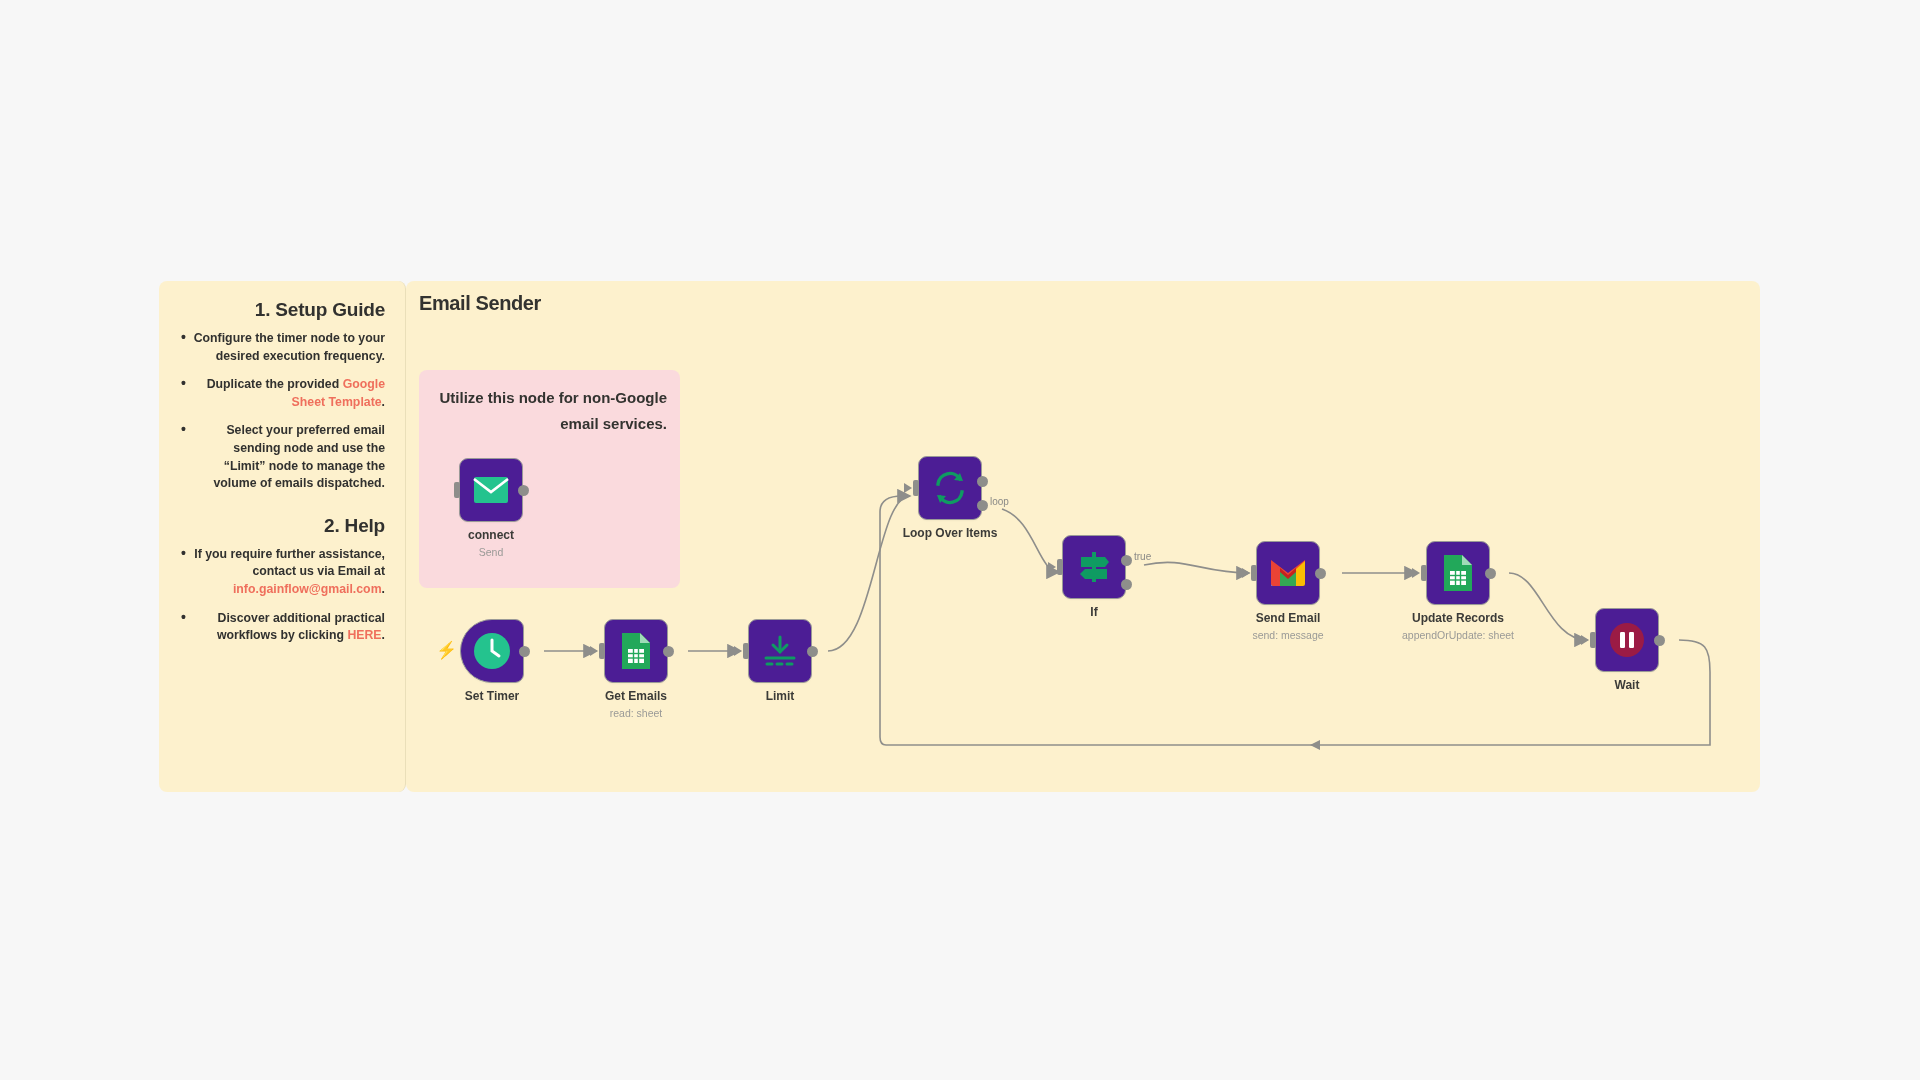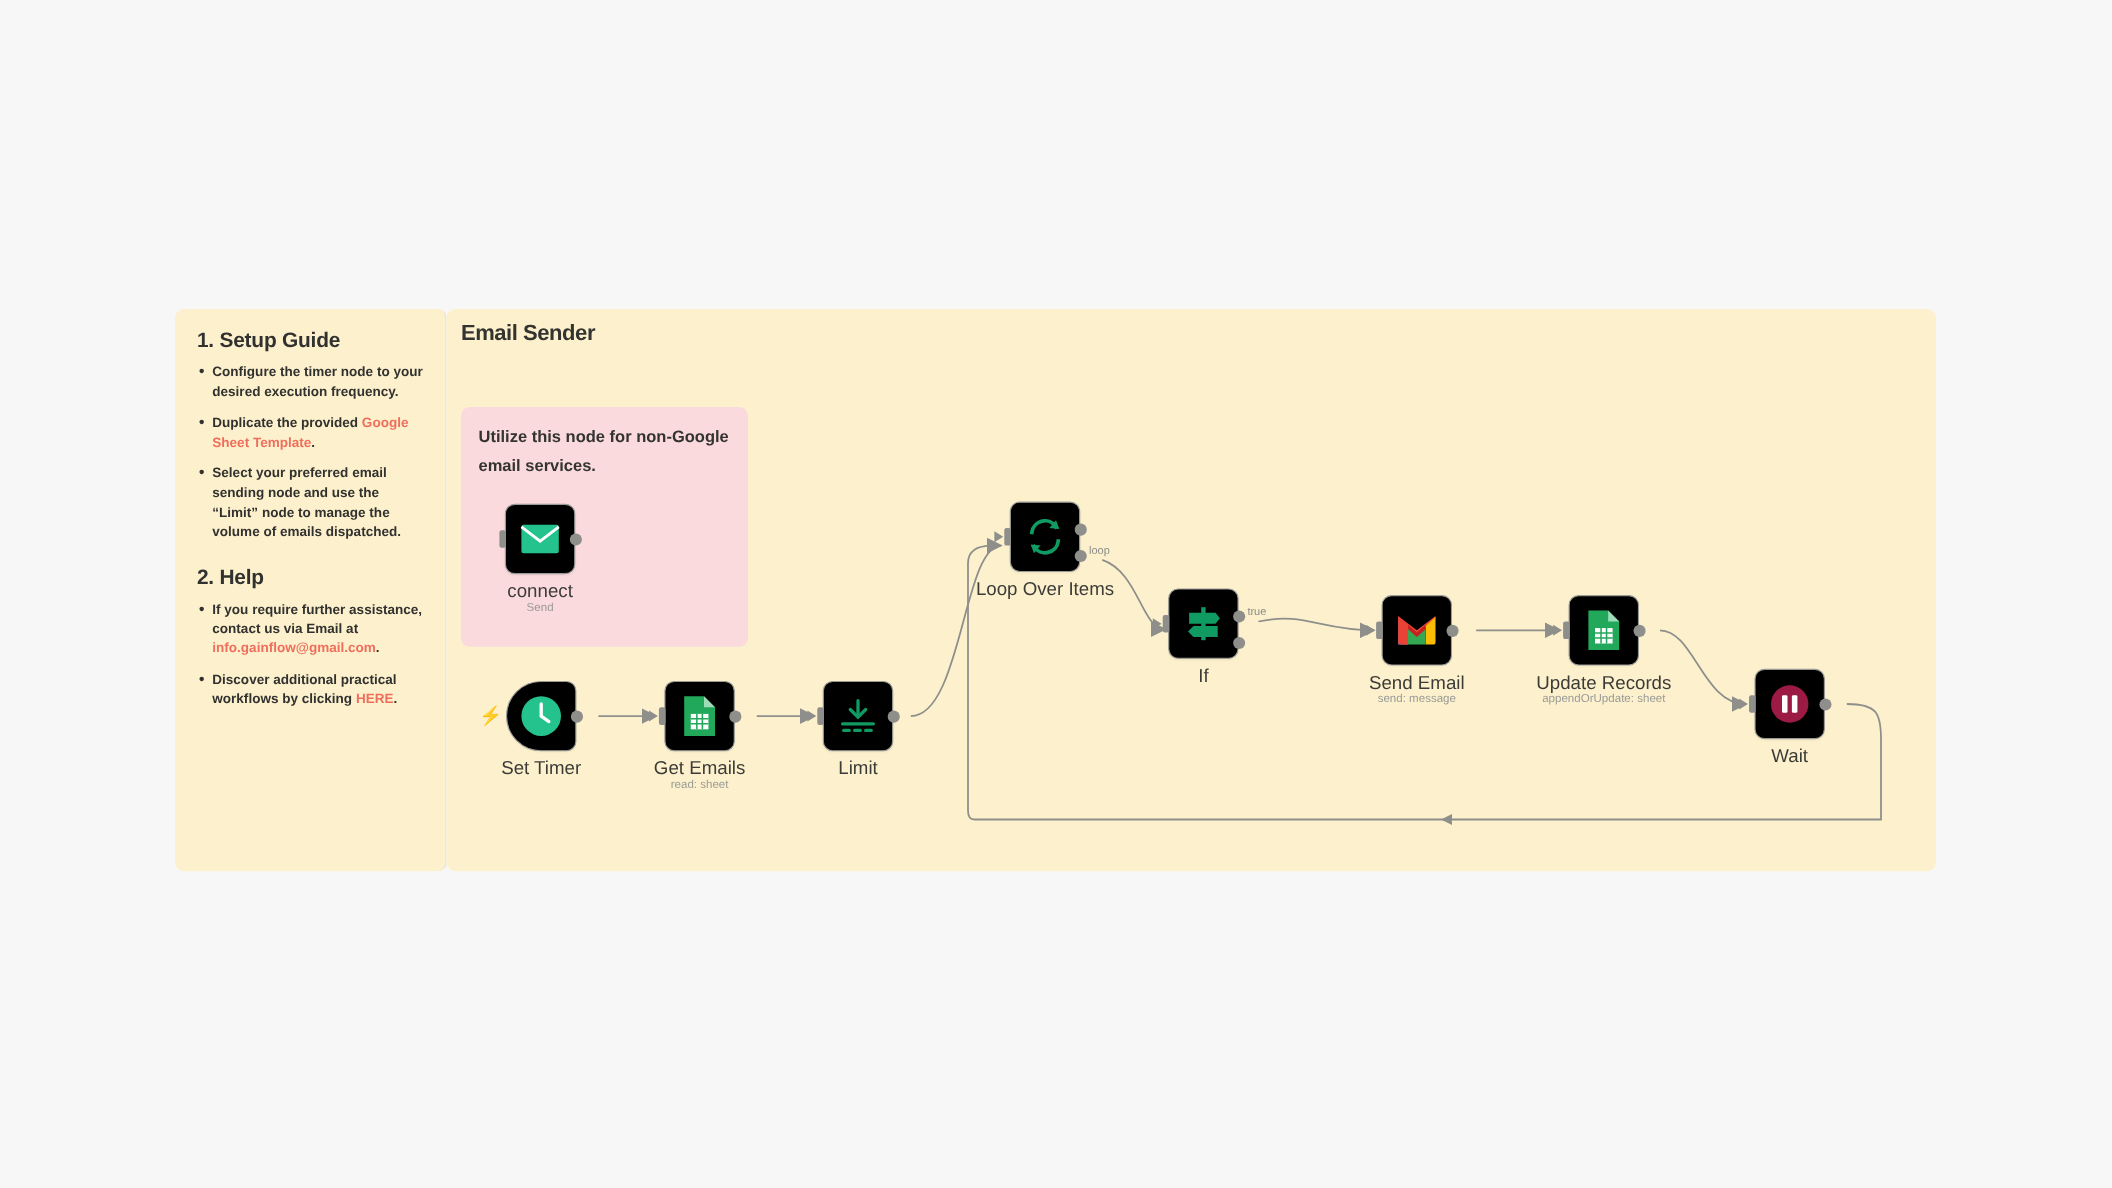--- a/index.html
+++ b/index.html
@@ -2,21 +2,21 @@
 <html><head>
 <meta charset="utf-8">
 <style>
   * { box-sizing: border-box; margin: 0; padding: 0; }
   html, body {
     width: 1920px; height: 1080px;
     background: #f7f7f7;
     font-family: "Liberation Sans", sans-serif;
     overflow: hidden;
   }
-  #canvas { position: relative; width: 1920px; height: 1080px; }
+  #canvas { position: relative; width: 1920px; height: 1080px; text-align: right; }
 
   
   .sticky {
     position: absolute;
     background: #fdf1cd;
     border-radius: 8px;
   }
   #sticky-sidebar {
     left: 159px; top: 281px; width: 247px; height: 511px;
     padding: 18px 20px 10px 20px;
@@ -62,31 +62,31 @@
     color: #333330;
   }
 
   
   #edges { position: absolute; left: 0; top: 0; width: 1920px; height: 1080px; }
 
   
   .node { position: absolute; }
   .nbox {
     width: 64px; height: 64px;
-    background: #000000;
+    background: #4c1d95;
     border: 1.4px solid #9a9a97;
     border-radius: 9px;
     display: flex; align-items: center; justify-content: center;
     box-shadow: 0 1px 2px rgba(0,0,0,.04);
   }
   .nbox.trigger { border-radius: 32px 9px 9px 32px; }
   .nlabel {
     position: absolute; left: 50%; transform: translateX(-50%);
     top: 70px; white-space: nowrap;
-    font-size: 17px; font-weight: normal; color: #3b3b38;
+    font-size: 12px; font-weight: bold; color: #3b3b38;
   }
   .nsub {
     position: absolute; left: 50%; transform: translateX(-50%);
     top: 88px; white-space: nowrap;
     font-size: 10.5px; color: #9a9a97;
   }
   
   .port {
     position: absolute; width: 11px; height: 11px; border-radius: 50%;
     background: #8e8e8b; top: 50%; margin-top: -5.5px;

